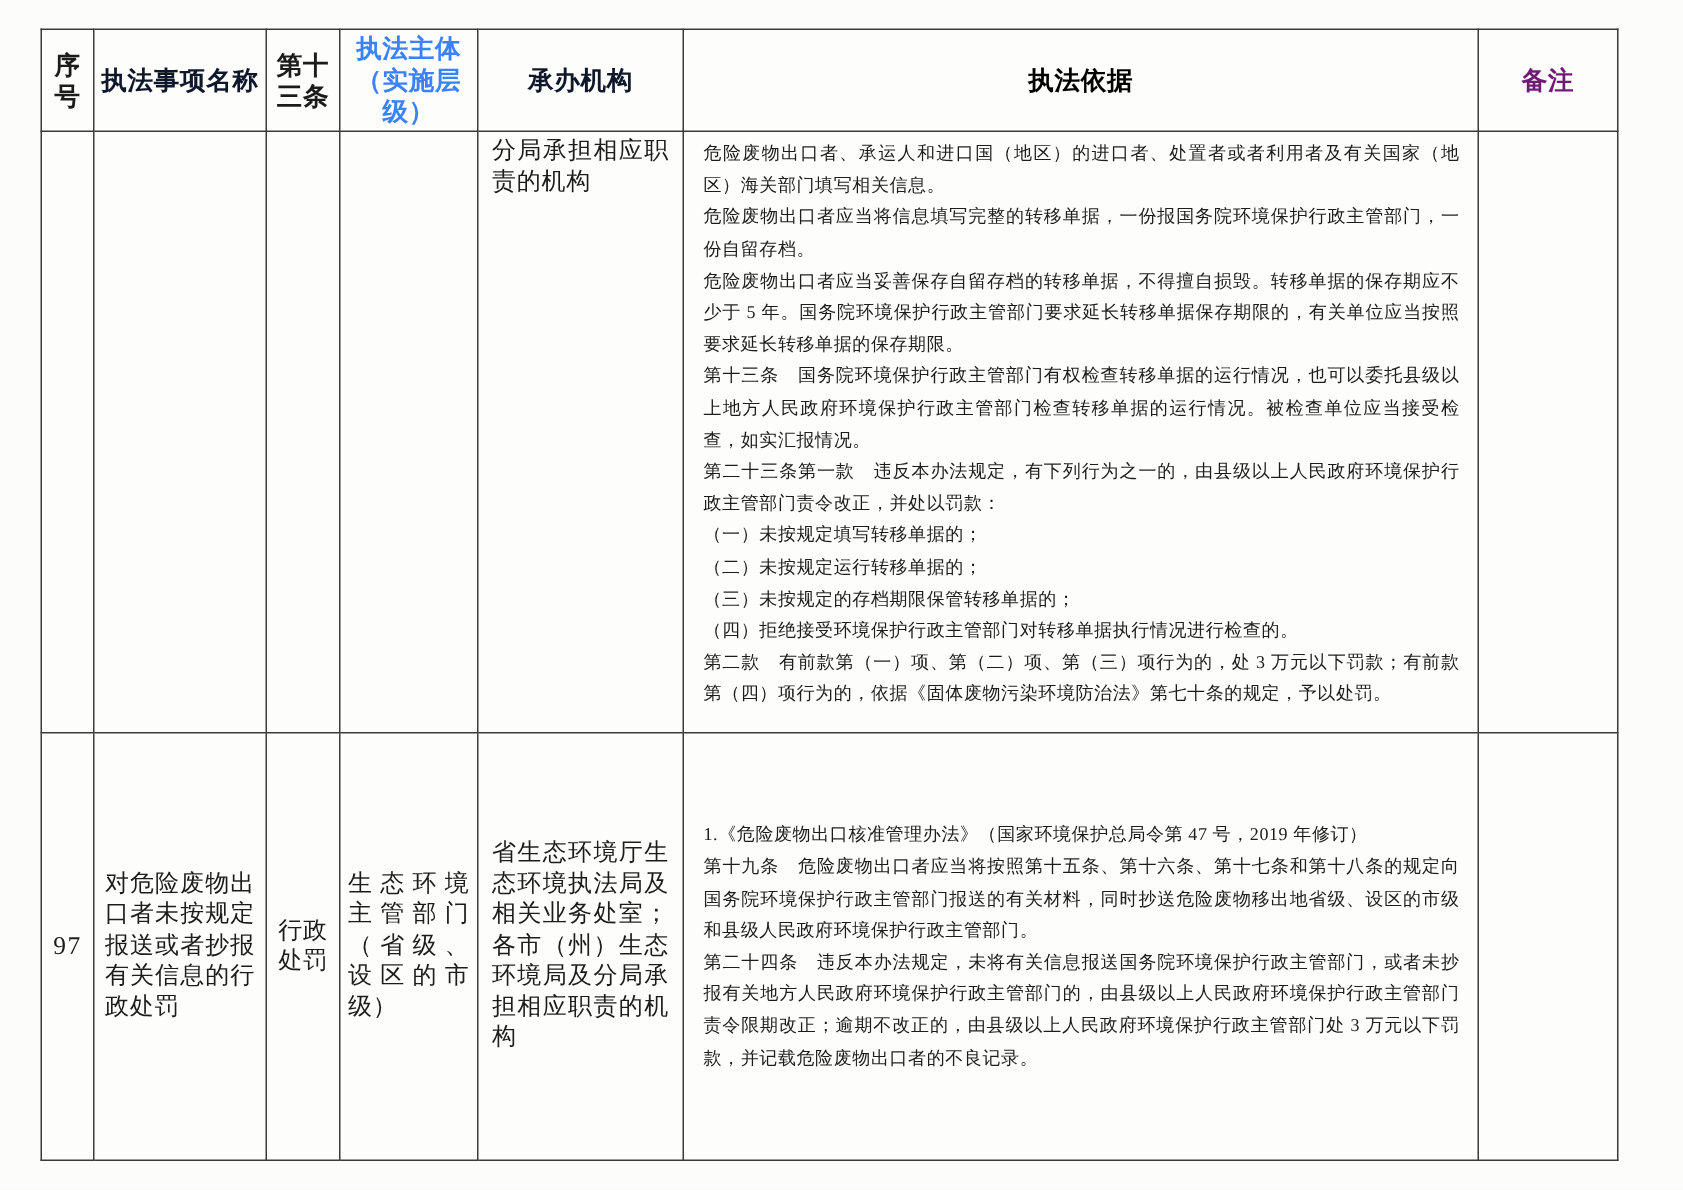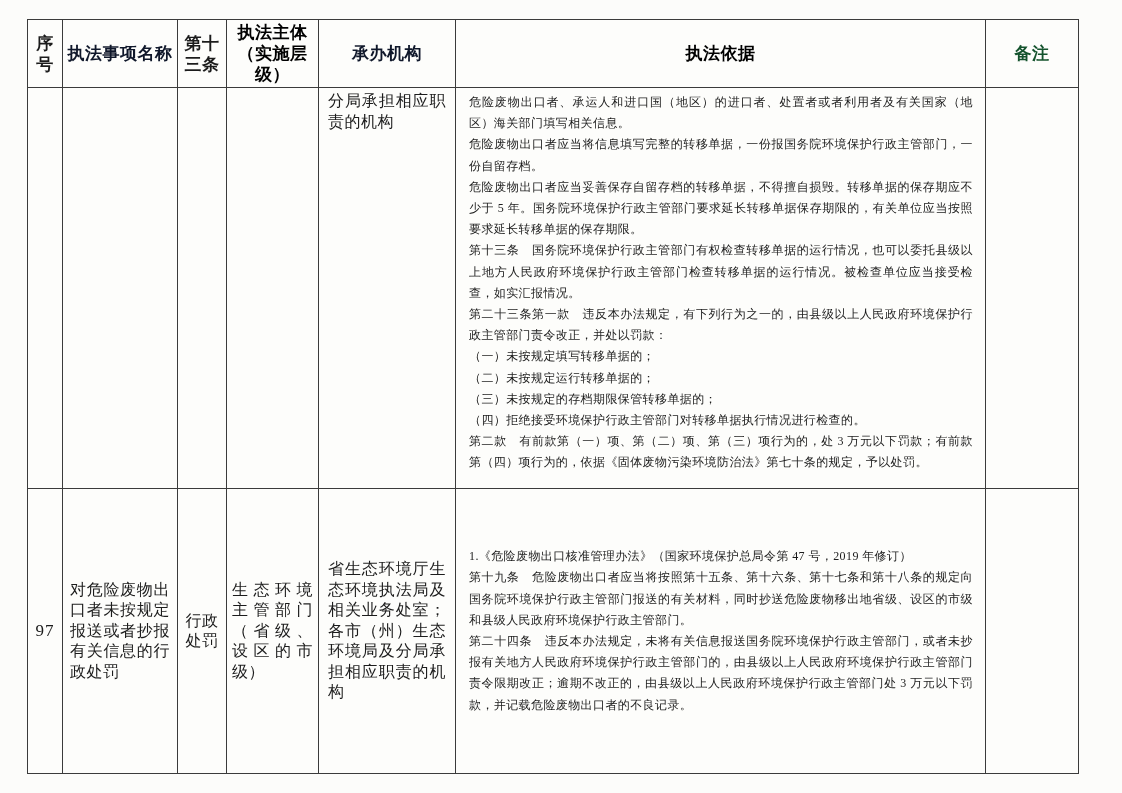--- a/index.html
+++ b/index.html
@@ -78,24 +78,24 @@
         <col class="c-subj">
       <col class="c-agency">
         <col class="c-basis">
         <col class="c-remark">
     </colgroup>
     <tbody>
         <tr class="hdr-row">
       <th style="border-color: rgb(59, 59, 59); color: rgb(28, 28, 28);">序号</th>
       <th style="border-color: rgb(59, 59, 59); color: #0f172a;">执法事项名称</th>
       <th style="border-color: rgb(59, 59, 59); color: rgb(28, 28, 28);">第十三条</th>
-      <th style="border-color: rgb(59, 59, 59); color: #000000;">执法主体（实施层级）</th>
+      <th style="border-color: rgb(59, 59, 59); color: #3b82f6;">执法主体（实施层级）</th>
       <th style="border-color: rgb(59, 59, 59); color: #0f172a;">承办机构</th>
       <th style="border-color: rgb(59, 59, 59); color: #000000;">执法依据</th>
-      <th style="border-color: rgb(59, 59, 59); color: #14532d; text-align: center;">备注</th>
+      <th style="border-color: rgb(59, 59, 59); color: #701a75; text-align: center;">备注</th>
     </tr>
     <tr class="row-cont">
       <td class="cell-center" style="border-color: rgb(59, 59, 59); color: rgb(28, 28, 28);"></td>
       <td class="cell-just cell-name" style="border-color: rgb(59, 59, 59); color: rgb(28, 28, 28);"></td>
       <td class="cell-center" style="border-color: rgb(59, 59, 59); color: rgb(28, 28, 28);"></td>
       <td class="cell-just cell-subj" style="border-color: rgb(59, 59, 59); color: rgb(28, 28, 28);"></td>
       <td class="cell-just cell-agency v-top" style="border-color: rgb(59, 59, 59); color: rgb(28, 28, 28);">分局承担相应职责的机构</td>
       <td class="cell-basis v-top" style="border-color: rgb(59, 59, 59); color: rgb(28, 28, 28);">
             <p>危险废物出口者、承运人和进口国（地区）的进口者、处置者或者利用者及有关国家（地区）海关部门填写相关信息。</p>
             <p>危险废物出口者应当将信息填写完整的转移单据，一份报国务院环境保护行政主管部门，一份自留存档。</p>

